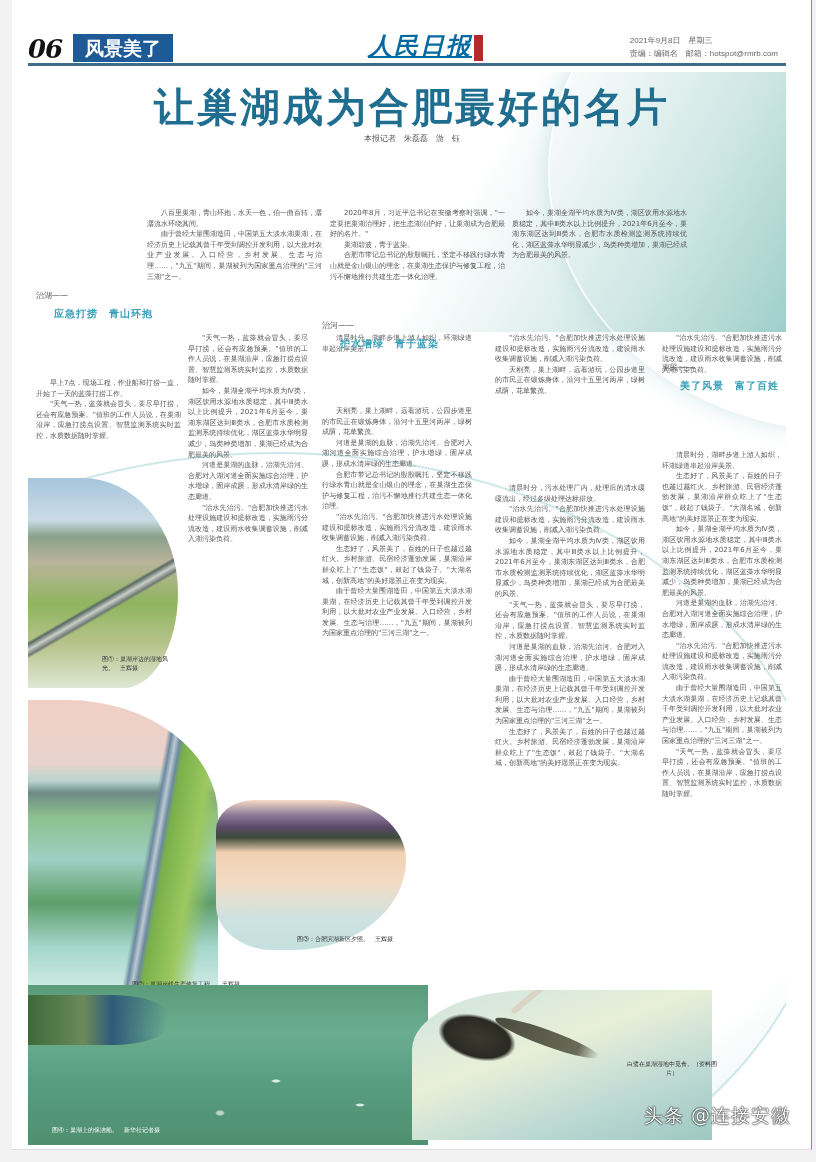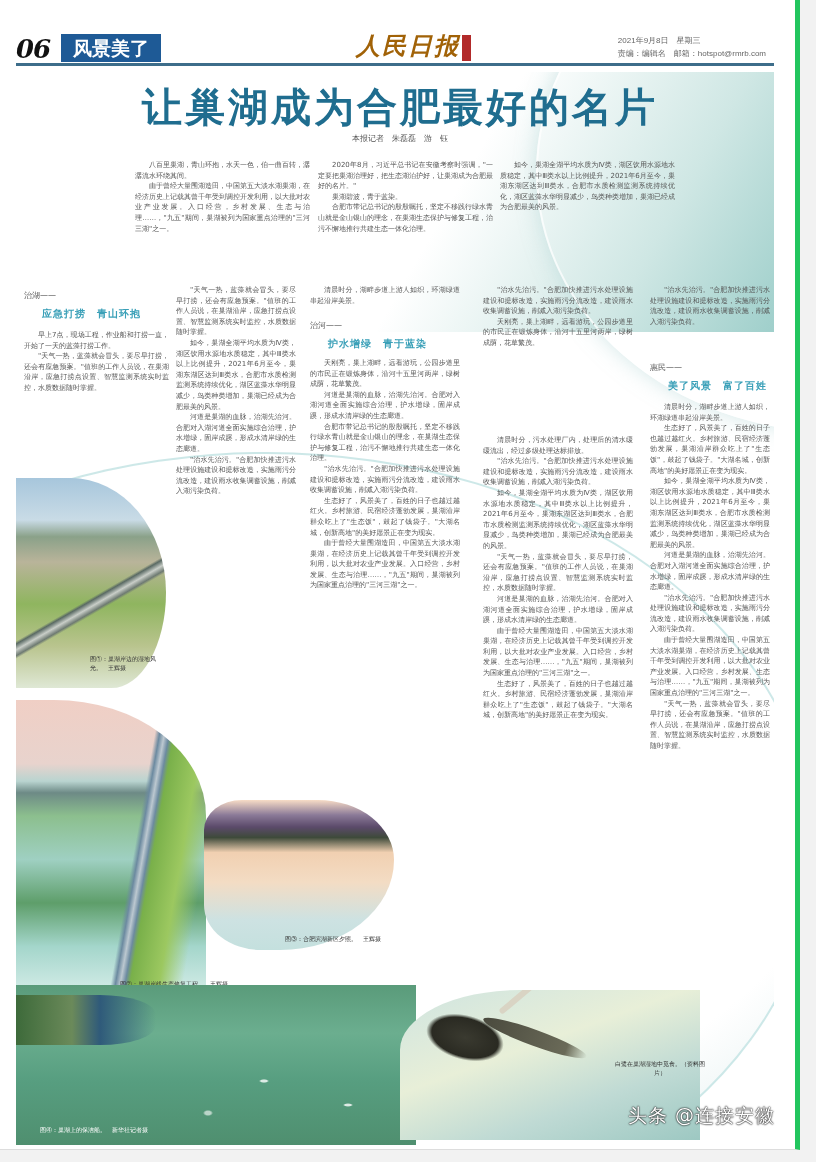--- a/index.html
+++ b/index.html
@@ -1,39 +1,39 @@
 <!DOCTYPE html>
 <html><head>
 <meta charset="utf-8">
 <style>
   * { box-sizing: border-box; margin: 0; padding: 0; }
   html, body { width: 816px; height: 1162px; background: #f2f2f2; overflow: hidden; }
   body { position: relative; font-family: "DejaVu Serif", "Liberation Serif", serif; color: #333; }
   .page {
-    position: absolute; left: 0; top: 0; width: 800px; height: 1150px;
-    background: #fff; border-right: 5px solid #22c55e; border-bottom: 1px solid #ddd;
+    position: absolute; left: 12px; top: 0; width: 800px; height: 1150px;
+    background: #fff; border-right: 1px solid #22c55e; border-bottom: 1px solid #ddd;
     overflow: hidden;
   }
   .masthead { position: absolute; left: 16px; top: 30px; width: 758px; height: 36px; border-bottom: 3px solid #3d6d8a; }
   .page-no { position: absolute; left: 0; top: 4px; font: italic bold 26px "DejaVu Serif", serif; color: #111; letter-spacing: -1px; }
   .section-tag { position: absolute; left: 45px; top: 4px; width: 100px; height: 28px; background: #1e5a96; color: #fff; font: bold 19px "DejaVu Serif", serif; text-align: center; line-height: 28px; }
-  .logo { position: absolute; left: 340px; top: 0px; font: italic bold 24px "DejaVu Serif", serif; color: #a16207; letter-spacing: 2px; }
+  .logo { position: absolute; left: 340px; top: 0px; font: italic bold 24px "DejaVu Serif", serif; color: #0369a1; letter-spacing: 2px; text-decoration: underline; }
   .logo-box { display: inline-block; width: 9px; height: 26px; background: #b22a2a; vertical-align: middle; margin-left: 2px; }
   .dateline { position: absolute; right: 8px; top: 4px; font: 8px "Liberation Sans", sans-serif; color: #666; text-align: left; line-height: 13px; }
 
   .bg-wave { position: absolute; left: 16px; top: 72px; width: 758px; height: 1062px; overflow: hidden; }
   .bg-top { position: absolute; right: 0; top: 0; width: 420px; height: 260px;
     background: linear-gradient(120deg, rgba(255,255,255,0) 30%, #cfe7e4 70%, #9fcfcb 100%); }
   .curve { position: absolute; border-radius: 50%; }
 
   .headline { position: absolute; left: 0; top: 80px; width: 800px; text-align: center;
     font: bold 40px "DejaVu Serif", serif; color: #1f6d8f; letter-spacing: 3px; }
   .byline { position: absolute; left: 0; top: 133px; width: 800px; text-align: center; font: 8px "Liberation Sans", sans-serif; color: #555; }
 
-  .col { position: absolute; font: 7px/10.6px "DejaVu Sans", sans-serif; color: #555; text-align: justify; overflow: hidden; }
+  .col { position: absolute; font: 7px/10.6px "DejaVu Sans", sans-serif; color: #555; text-align: justify; overflow: hidden; margin-top: 48px; }
   .col p { text-indent: 2em; }
   .sec-head { position: absolute; font: 8px "DejaVu Sans", sans-serif; color: #555; }
   .sec-title { display: block; margin-top: 6px; margin-left: 18px; font: bold 10px "DejaVu Sans", sans-serif; color: #3aa0b8; letter-spacing: 1px; }
 
   .photo { position: absolute; overflow: hidden; }
   .caption { position: absolute; font: 6px "Liberation Sans", sans-serif; color: #333; }
   .watermark { position: absolute; right: 20px; bottom: 20px; font: 19px "DejaVu Sans", sans-serif; color: #fff; text-shadow: 0 0 2px #000, 0 0 1px #000; letter-spacing: 1px; margin-top: 20px; }
 </style>
 </head>
 <body>

